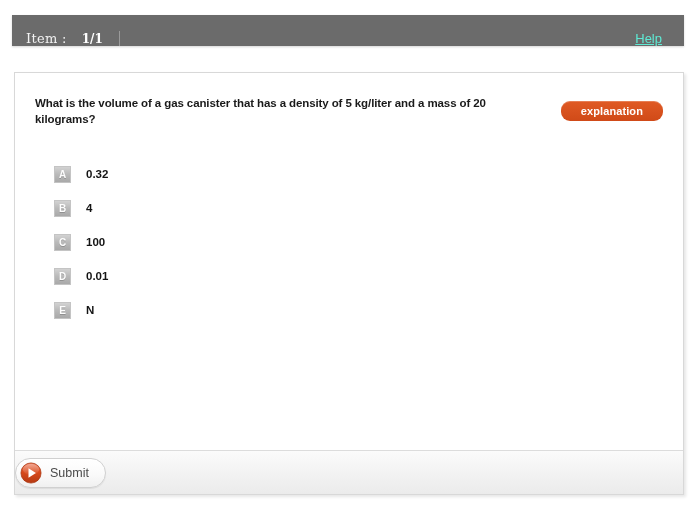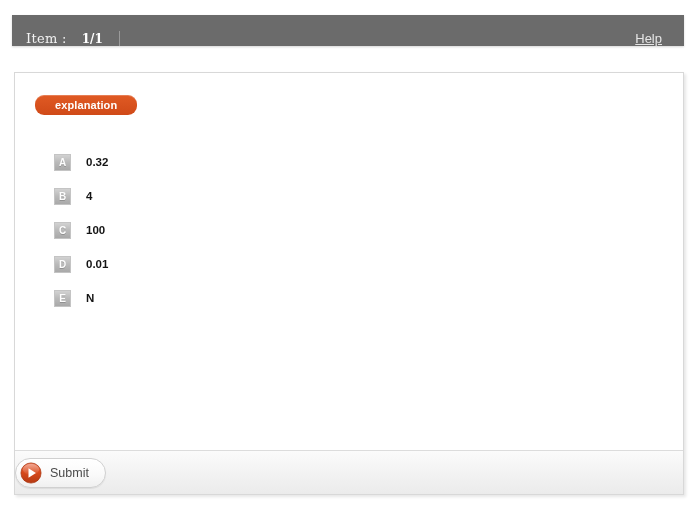--- a/index.html
+++ b/index.html
@@ -50,21 +50,21 @@
     margin-left: 15px;
     white-space: nowrap;
   }
   #header-spacer { flex: 1; }
   #help-link {
     display: flex;
     align-items: center;
     padding-right: 22px;
   }
   #help-link span {
-    color: #e5e5e5;
+    color: #5eead4;
     font-size: 13px;
     text-decoration: underline;
     cursor: pointer;
   }
 
   
   #content-panel {
     position: absolute;
     left: 14px;
     top: 72px;
@@ -190,20 +190,21 @@
   <div id="help-link">
     <span>Help</span>
   </div>
 </div>
 
 <div id="content-panel">
 
   <div id="question-area">
 
     <div id="question-row">
+      <div id="question-text">What is the volume of a gas canister that has a density of 5 kg/liter and a mass of 20 kilograms?</div>
       <div id="explanation-button">explanation</div>
     </div>
 
     <div id="options-list">
 
       <div class="option-row">
         <div class="option-badge">A</div>
         <div class="option-text">0.32</div>
       </div>
 

